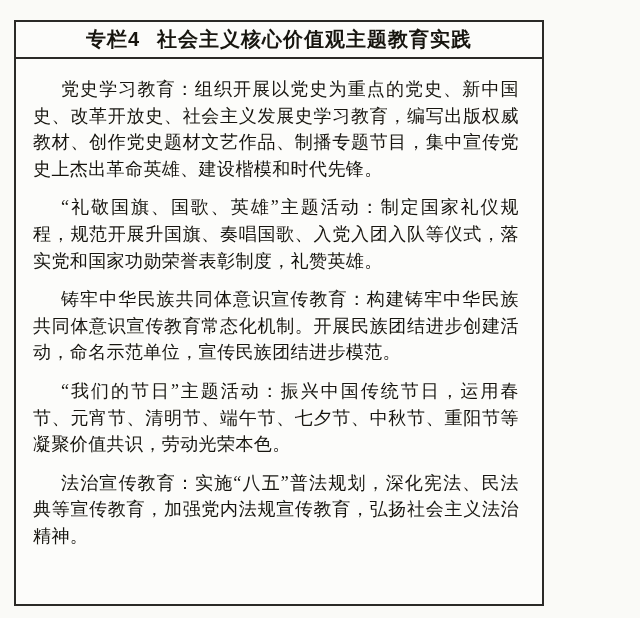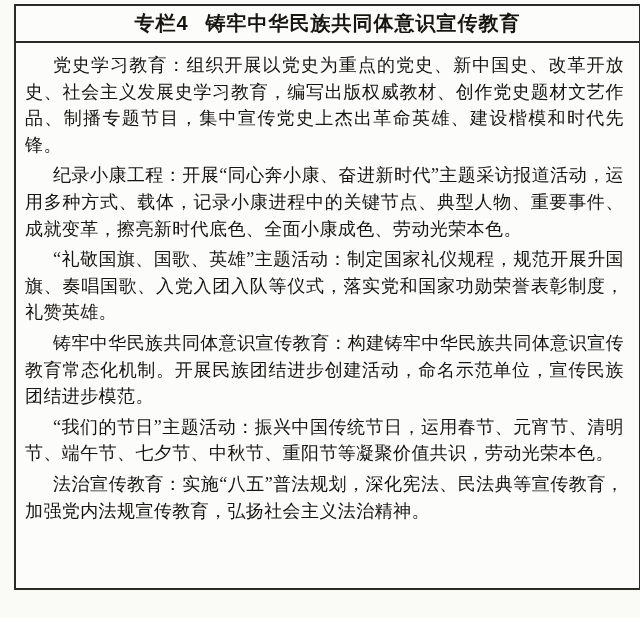--- a/index.html
+++ b/index.html
@@ -13,22 +13,22 @@
     overflow: hidden;
   }
   .page {
     position: relative;
     width: 640px;
     height: 618px;
   }
   .panel {
     position: absolute;
     left: 14px;
-    top: 4px;
-    width: 627px;
+    top: 20px;
+    width: 530px;
     height: 586px;
     border: 2px solid #2b2a27;
     background: #fcfcfa;
   }
   .panel-header {
     height: 37px;
     border-bottom: 2px solid #2b2a27;
     display: flex;
     align-items: center;
     justify-content: center;
@@ -41,35 +41,34 @@
   }
   .panel-body {
     padding: 5px 11px 0 5px;
     font-size: 18px;
     line-height: 26.6px;
     color: #17150f;
     text-align: justify;
     letter-spacing: 0.4px;
   }
   .panel-body p {
-    margin: 4px;
+    margin: 12px;
     text-indent: 28px;
   }
 </style>
 </head>
 <body>
 
 <div class="page">
   <div class="panel">
     <div class="panel-header">
       <span>专栏4</span>
-      <span>铸牢中华民族共同体意识宣传教育</span>
+      <span>社会主义核心价值观主题教育实践</span>
     </div>
     <div class="panel-body">
       <p>党史学习教育：组织开展以党史为重点的党史、新中国史、改革开放史、社会主义发展史学习教育，编写出版权威教材、创作党史题材文艺作品、制播专题节目，集中宣传党史上杰出革命英雄、建设楷模和时代先锋。</p>
-      <p>纪录小康工程：开展“同心奔小康、奋进新时代”主题采访报道活动，运用多种方式、载体，记录小康进程中的关键节点、典型人物、重要事件、成就变革，擦亮新时代底色、全面小康成色、劳动光荣本色。</p>
       <p>“礼敬国旗、国歌、英雄”主题活动：制定国家礼仪规程，规范开展升国旗、奏唱国歌、入党入团入队等仪式，落实党和国家功勋荣誉表彰制度，礼赞英雄。</p>
       <p>铸牢中华民族共同体意识宣传教育：构建铸牢中华民族共同体意识宣传教育常态化机制。开展民族团结进步创建活动，命名示范单位，宣传民族团结进步模范。</p>
       <p>“我们的节日”主题活动：振兴中国传统节日，运用春节、元宵节、清明节、端午节、七夕节、中秋节、重阳节等凝聚价值共识，劳动光荣本色。</p>
       <p>法治宣传教育：实施“八五”普法规划，深化宪法、民法典等宣传教育，加强党内法规宣传教育，弘扬社会主义法治精神。</p>
     </div>
   </div>
 </div>
 
 </body></html>

